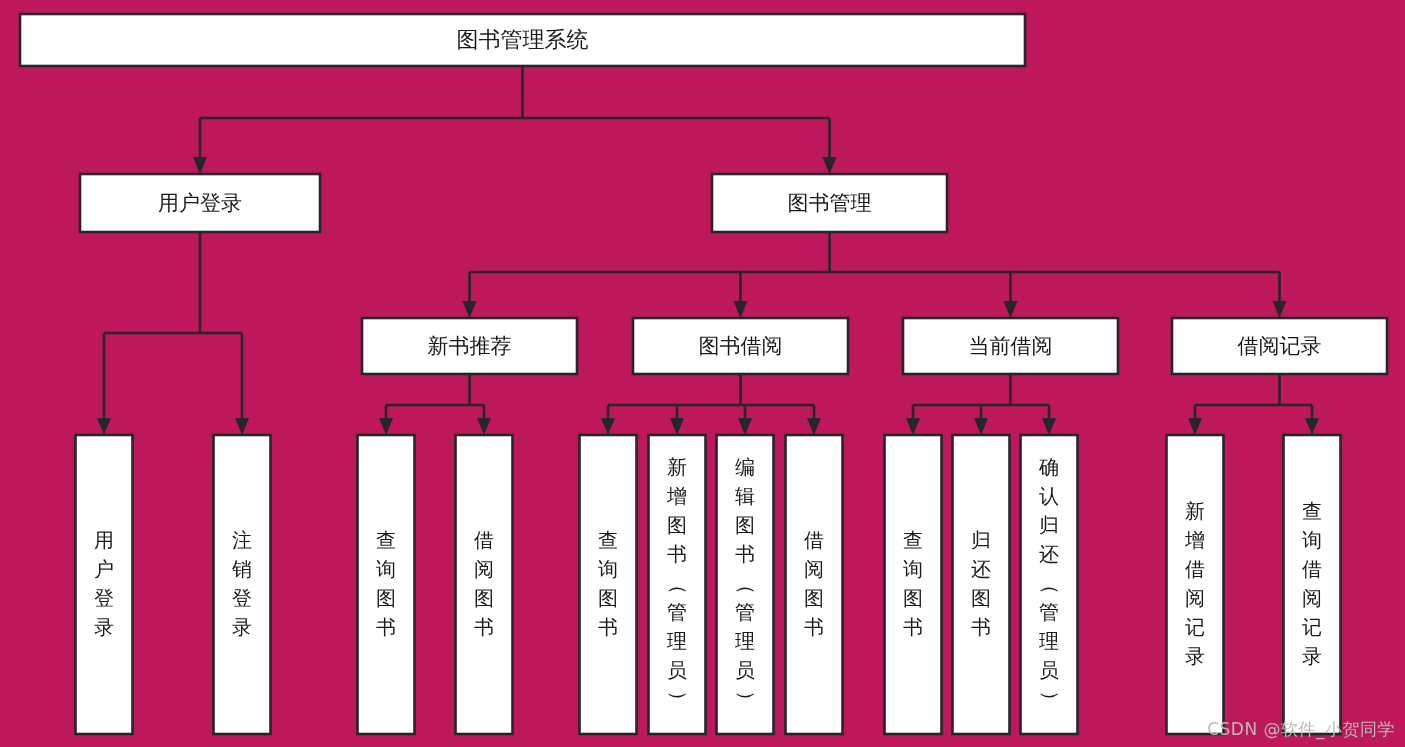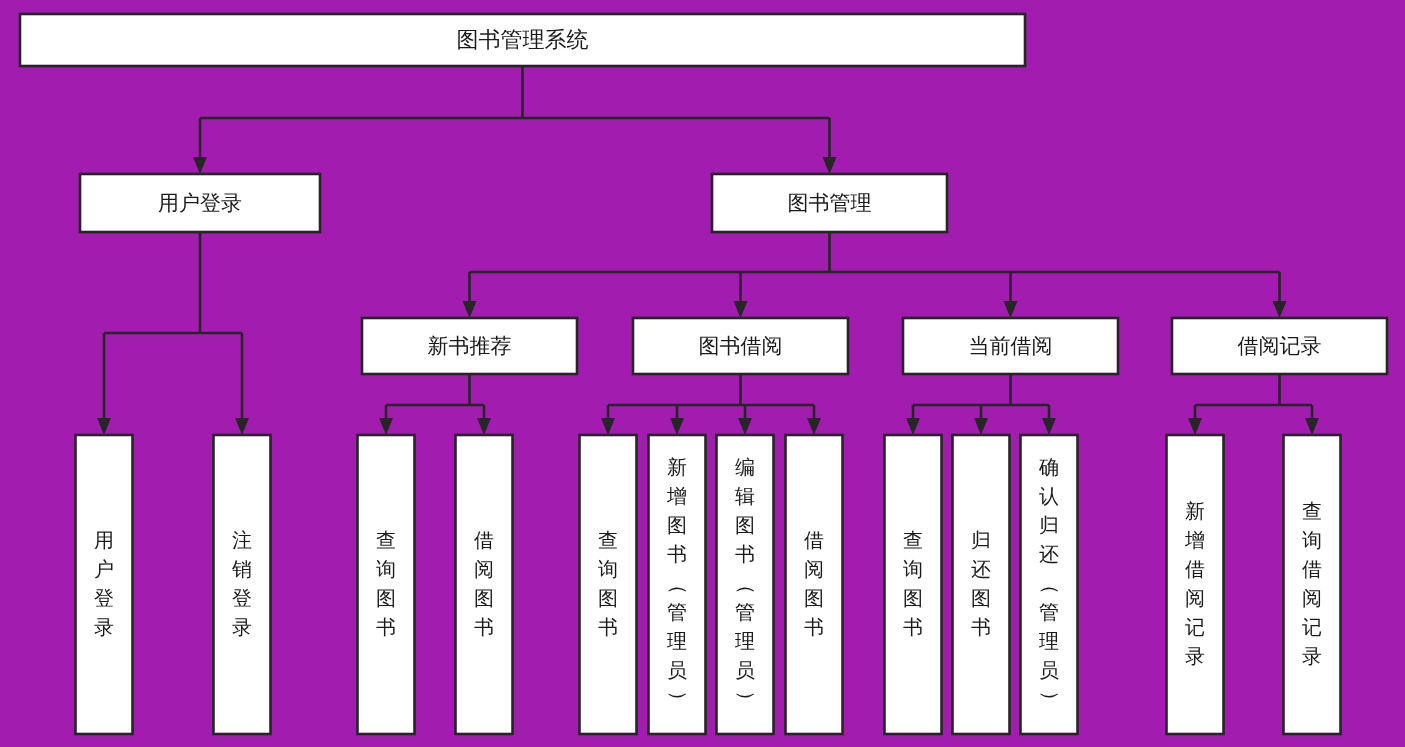--- a/index.html
+++ b/index.html
@@ -10,21 +10,21 @@
   body {
     width: 1405px;
     height: 747px;
     font-family: "Liberation Sans", "DejaVu Sans", sans-serif;
     overflow: hidden;
   }
   #diagram-root {
     position: relative;
     width: 1405px;
     height: 747px;
-    background: #a21caf;
+    background: #be185d;
   }
   svg.diagram-canvas {
     position: absolute;
     left: 0;
     top: 0;
     width: 1405px;
     height: 747px;
     display: block;
   }
   .node-box {
@@ -289,13 +289,14 @@
             <text x="1312" y="512" class="leaf-label-char">查</text>
             <text x="1312" y="541" class="leaf-label-char">询</text>
             <text x="1312" y="570" class="leaf-label-char">借</text>
             <text x="1312" y="599" class="leaf-label-char">阅</text>
             <text x="1312" y="628" class="leaf-label-char">记</text>
             <text x="1312" y="657" class="leaf-label-char">录</text>
           </g>
         </g>
       </g>
   </svg>
+  <div class="watermark">CSDN @软件_小贺同学</div>
 </div>
 
 </body></html>

